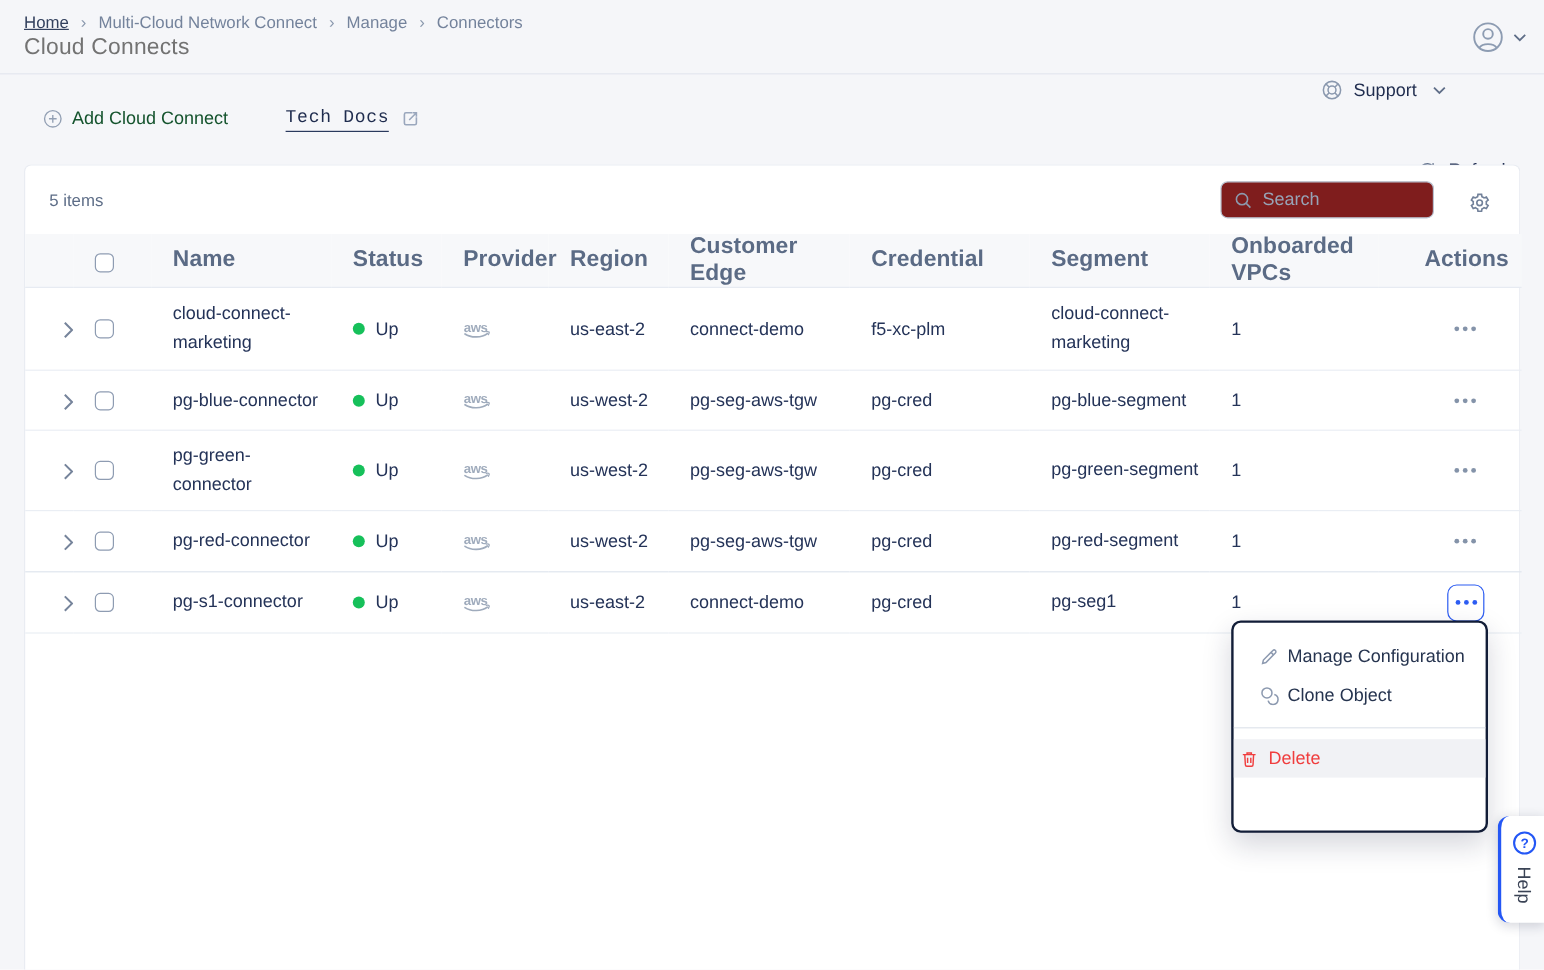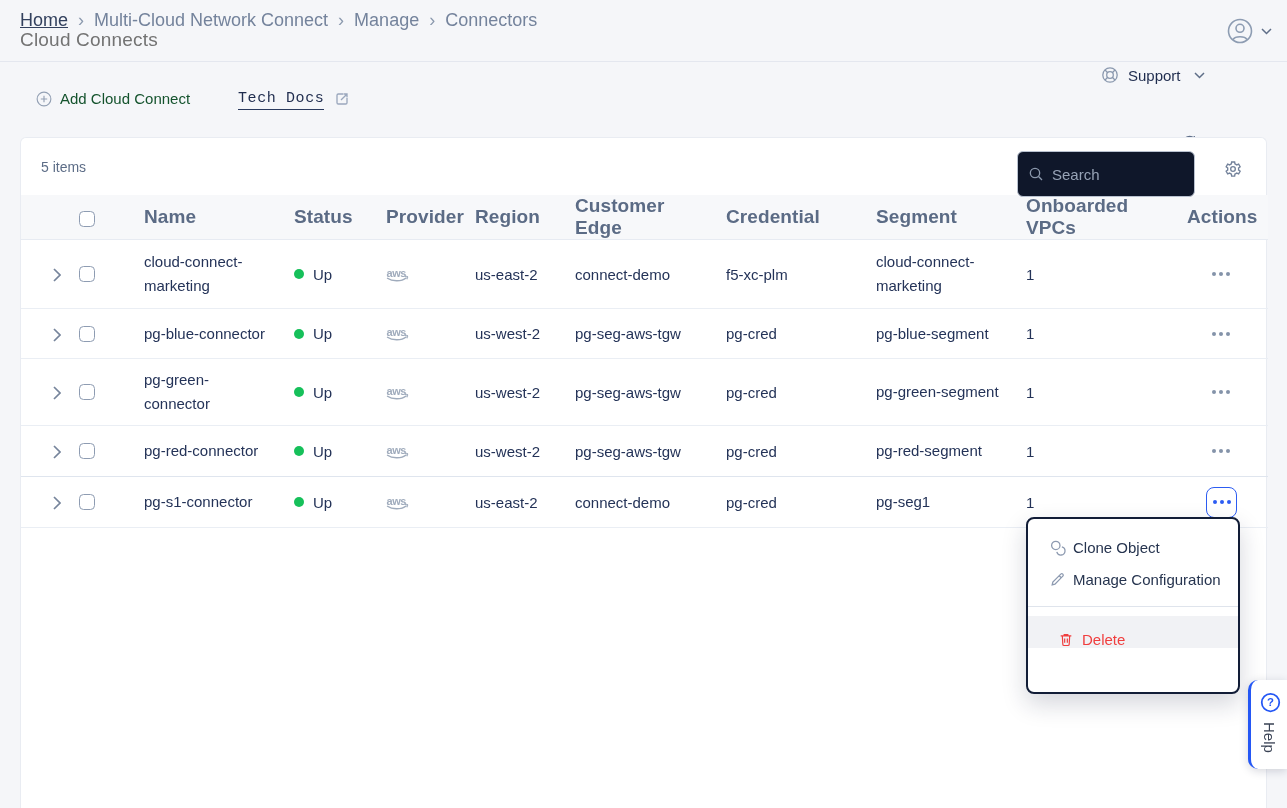--- a/index.html
+++ b/index.html
@@ -3,21 +3,21 @@
 <meta charset="utf-8">
 <style>
   * { margin:0; padding:0; box-sizing:border-box; }
   html,body { width:1287px; height:808px; overflow:hidden; }
   body {
     font-family:"Liberation Sans", sans-serif;
     background:#f5f6f9;
     position:relative;
     color:#243358;
   }
-  .crumbs { position:absolute; left:20px; top:10px; font-size:18px; color:#74839c; display:flex; align-items:center; }
+  .crumbs { position:absolute; left:20px; top:10px; font-size:14px; color:#74839c; display:flex; align-items:center; }
   .crumbs a { color:#33415e; text-decoration:underline; }
   .crumbs .sep { margin:0 10px; color:#8b99ae; }
   .title { position:absolute; left:20px; top:29px; font-size:19px; color:#737373; letter-spacing:0.2px; }
   .hdiv { position:absolute; left:0; top:61px; width:1287px; height:1px; background:#e4e7ef; }
 
   .support { position:absolute; top:22px; left:1101px; display:flex; align-items:center; height:18px;margin-top:44px; }
   .support .txt { font-size:15px; color:#1f2c4e; margin-left:9px; }
   .avatarwrap { position:absolute; top:18px; left:1227px; display:flex; align-items:center; }
 
   
@@ -26,22 +26,22 @@
   .techdocs { position:absolute; left:238px; top:90px; display:flex; align-items:center;font-family:Liberation Mono, monospace; }
   .techdocs .txt { font-size:15px; color:#1f2c4e; letter-spacing:0.6px; border-bottom:1.5px solid #2a3a5e; padding-bottom:2px; }
   .refresh { position:absolute; left:1181px; top:90px; display:flex; align-items:center;margin-top:44px; }
   .refresh .txt { font-size:15px; color:#202e52; margin-left:9px; }
 
   
   .card { position:absolute; left:20px; top:137px; width:1247px; height:690px;
           background:#fff; border:1px solid #e9ecf2; border-bottom:none; border-radius:6px 6px 0 0; }
   .cardbar { position:relative; height:57px; }
   .items { position:absolute; left:20px; top:21px; font-size:14px; color:#5d6d87; }
-  .searchbox { position:absolute; left:996px; top:13px; width:178px; height:46px; border:1px solid #b9c2d0;
-               border-radius:6px; background:#0f172a; display:flex; align-items:center; padding-left:10px; }
+  .searchbox { position:absolute; left:996px; top:13px; width:178px; height:31px; border:1px solid #b9c2d0;
+               border-radius:6px; background:#7f1d1d; display:flex; align-items:center; padding-left:10px; }
   .searchbox .ph { font-size:15px; color:#97a3b6; margin-left:8px; }
   .gear { position:absolute; left:1203px; top:22px; }
 
   table { border-collapse:collapse; table-layout:fixed; width:1247px; }
   col.c1{width:40px} col.c2{width:65px} col.c3{width:150px} col.c4{width:92px}
   col.c5{width:89px} col.c6{width:100px} col.c7{width:151px} col.c8{width:150px}
   col.c9{width:150px} col.c10{width:141px} col.c11{width:119px}
   thead th { background:#f7f8fa; height:37px; font-size:19px; color:#5b6b85; text-align:left;
              font-weight:bold; border-bottom:1px solid #e7ebf2; letter-spacing:0.1px; padding-left:18px; }
   tbody td { border-bottom:1px solid #eaeef4; vertical-align:middle; font-size:15px; color:#243358; padding-left:18px; }
@@ -61,21 +61,21 @@
              display:flex; align-items:center; justify-content:center; gap:3px; margin-left:39px; }
   .morebtn i { width:4px; height:4px; border-radius:50%; background:#2c5cf2; }
 
   
   .menu { position:absolute; left:1026px; top:517px; width:214px; height:177px; background:#fff;
           border:2px solid #121d37; border-radius:8px; box-shadow:0 10px 24px rgba(20,30,60,0.18); overflow:hidden; }
   .mi { display:flex; align-items:center; height:32px; padding-left:21px; font-size:15px; color:#26344f; }
   .mi .ic { width:17px; display:flex; margin-right:7px; }
   .menu .pad { height:12px; }
   .msep { height:1px; background:#dfe4ec; margin-top:11px; }
-  .mdel { display:flex; align-items:flex-end; height:32px; padding-left:30px; font-size:15px; color:#f03e3e;
+  .mdel { display:flex; align-items:center; height:32px; padding-left:5px; font-size:15px; color:#f03e3e;
           background:#f1f2f5; margin-top:9px; }
   .mdel .ic { width:17px; display:flex; margin-right:7px; }
 
   
   .helptab { position:absolute; left:1248px; top:680px; width:39px; height:89px; background:#fff;
              border-left:3px solid #2457f5; border-radius:10px 0 0 10px;
              box-shadow:0 2px 10px rgba(20,30,60,0.18); }
   .helptab .q { position:absolute; left:9px; top:12px; }
   .helptab .vtxt { position:absolute; left:10px; top:42px; writing-mode:vertical-rl; font-size:15px; color:#3a4355; }
 </style>
@@ -354,30 +354,30 @@
           </td>
         </tr>
       </tbody>
     </table>
   </div>
 
   <div class="menu">
     <div class="pad"></div>
     <div class="mi"><span class="ic">
       <svg width="17" height="17" viewBox="0 0 24 24" fill="none" stroke="#8d9ab0" stroke-width="1.8">
+          <path d="M4.5 19.5l.9-3.9L16.6 4.4a2.05 2.05 0 0 1 2.9 2.9L8.4 18.5l-3.9 1z"></path>
+          <path d="M14.4 6.6l2.9 2.9"></path>
+        </svg>
+    </span>Manage Configuration</div>
+    <div class="mi"><span class="ic">
+      <svg width="17" height="17" viewBox="0 0 24 24" fill="none" stroke="#8d9ab0" stroke-width="1.8">
           <circle cx="9.6" cy="9.1" r="5.9"></circle>
           <path d="M18.2 11a5.9 5.9 0 1 1-7.2 7.2"></path>
         </svg>
     </span>Clone Object</div>
-    <div class="mi"><span class="ic">
-      <svg width="17" height="17" viewBox="0 0 24 24" fill="none" stroke="#8d9ab0" stroke-width="1.8">
-          <path d="M4.5 19.5l.9-3.9L16.6 4.4a2.05 2.05 0 0 1 2.9 2.9L8.4 18.5l-3.9 1z"></path>
-          <path d="M14.4 6.6l2.9 2.9"></path>
-        </svg>
-    </span>Manage Configuration</div>
     <div class="msep"></div>
     <div class="mdel"><span class="ic">
       <svg width="16" height="17" viewBox="0 0 24 24" fill="none" stroke="#f03e3e" stroke-width="1.8">
           <path d="M4 6.5h16M9.3 6.5V4.6h5.4v1.9M6.5 6.5l.7 12.6a1.9 1.9 0 0 0 1.9 1.9h5.8a1.9 1.9 0 0 0 1.9-1.9l.7-12.6"></path>
           <path d="M10 10.5v6.5M14 10.5v6.5"></path>
         </svg>
     </span>Delete</div>
   </div>
 
   <div class="helptab">

